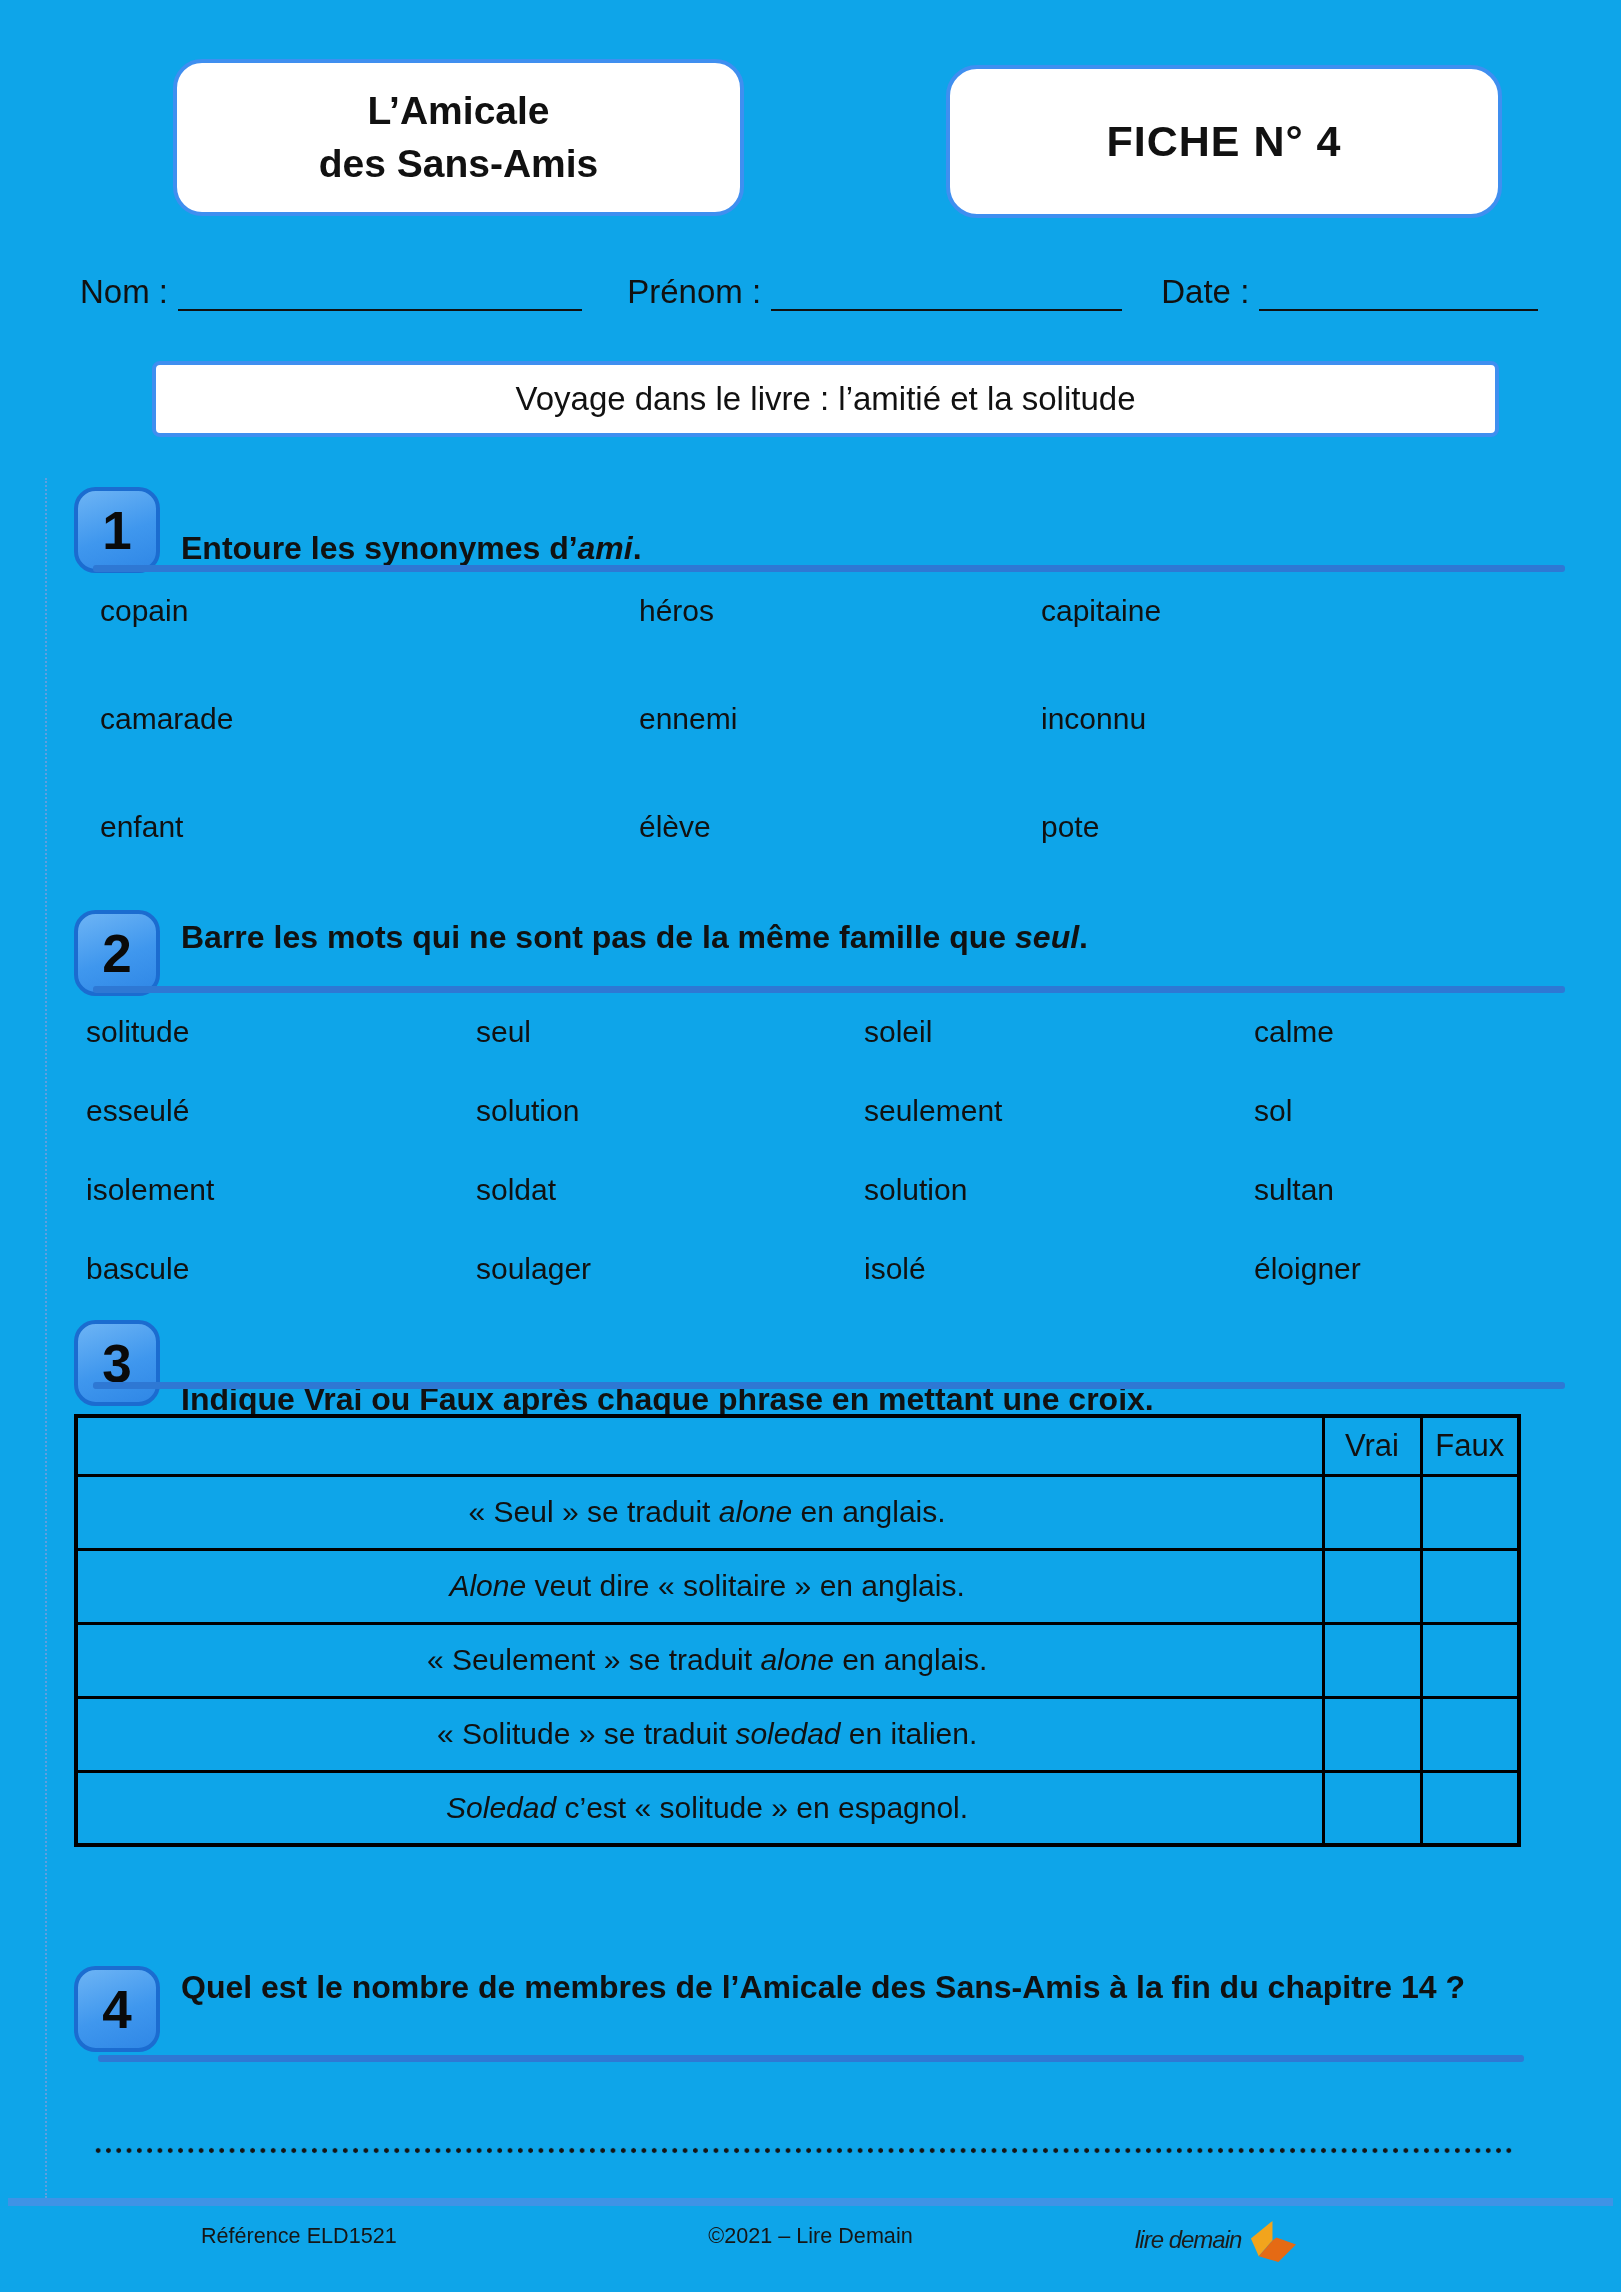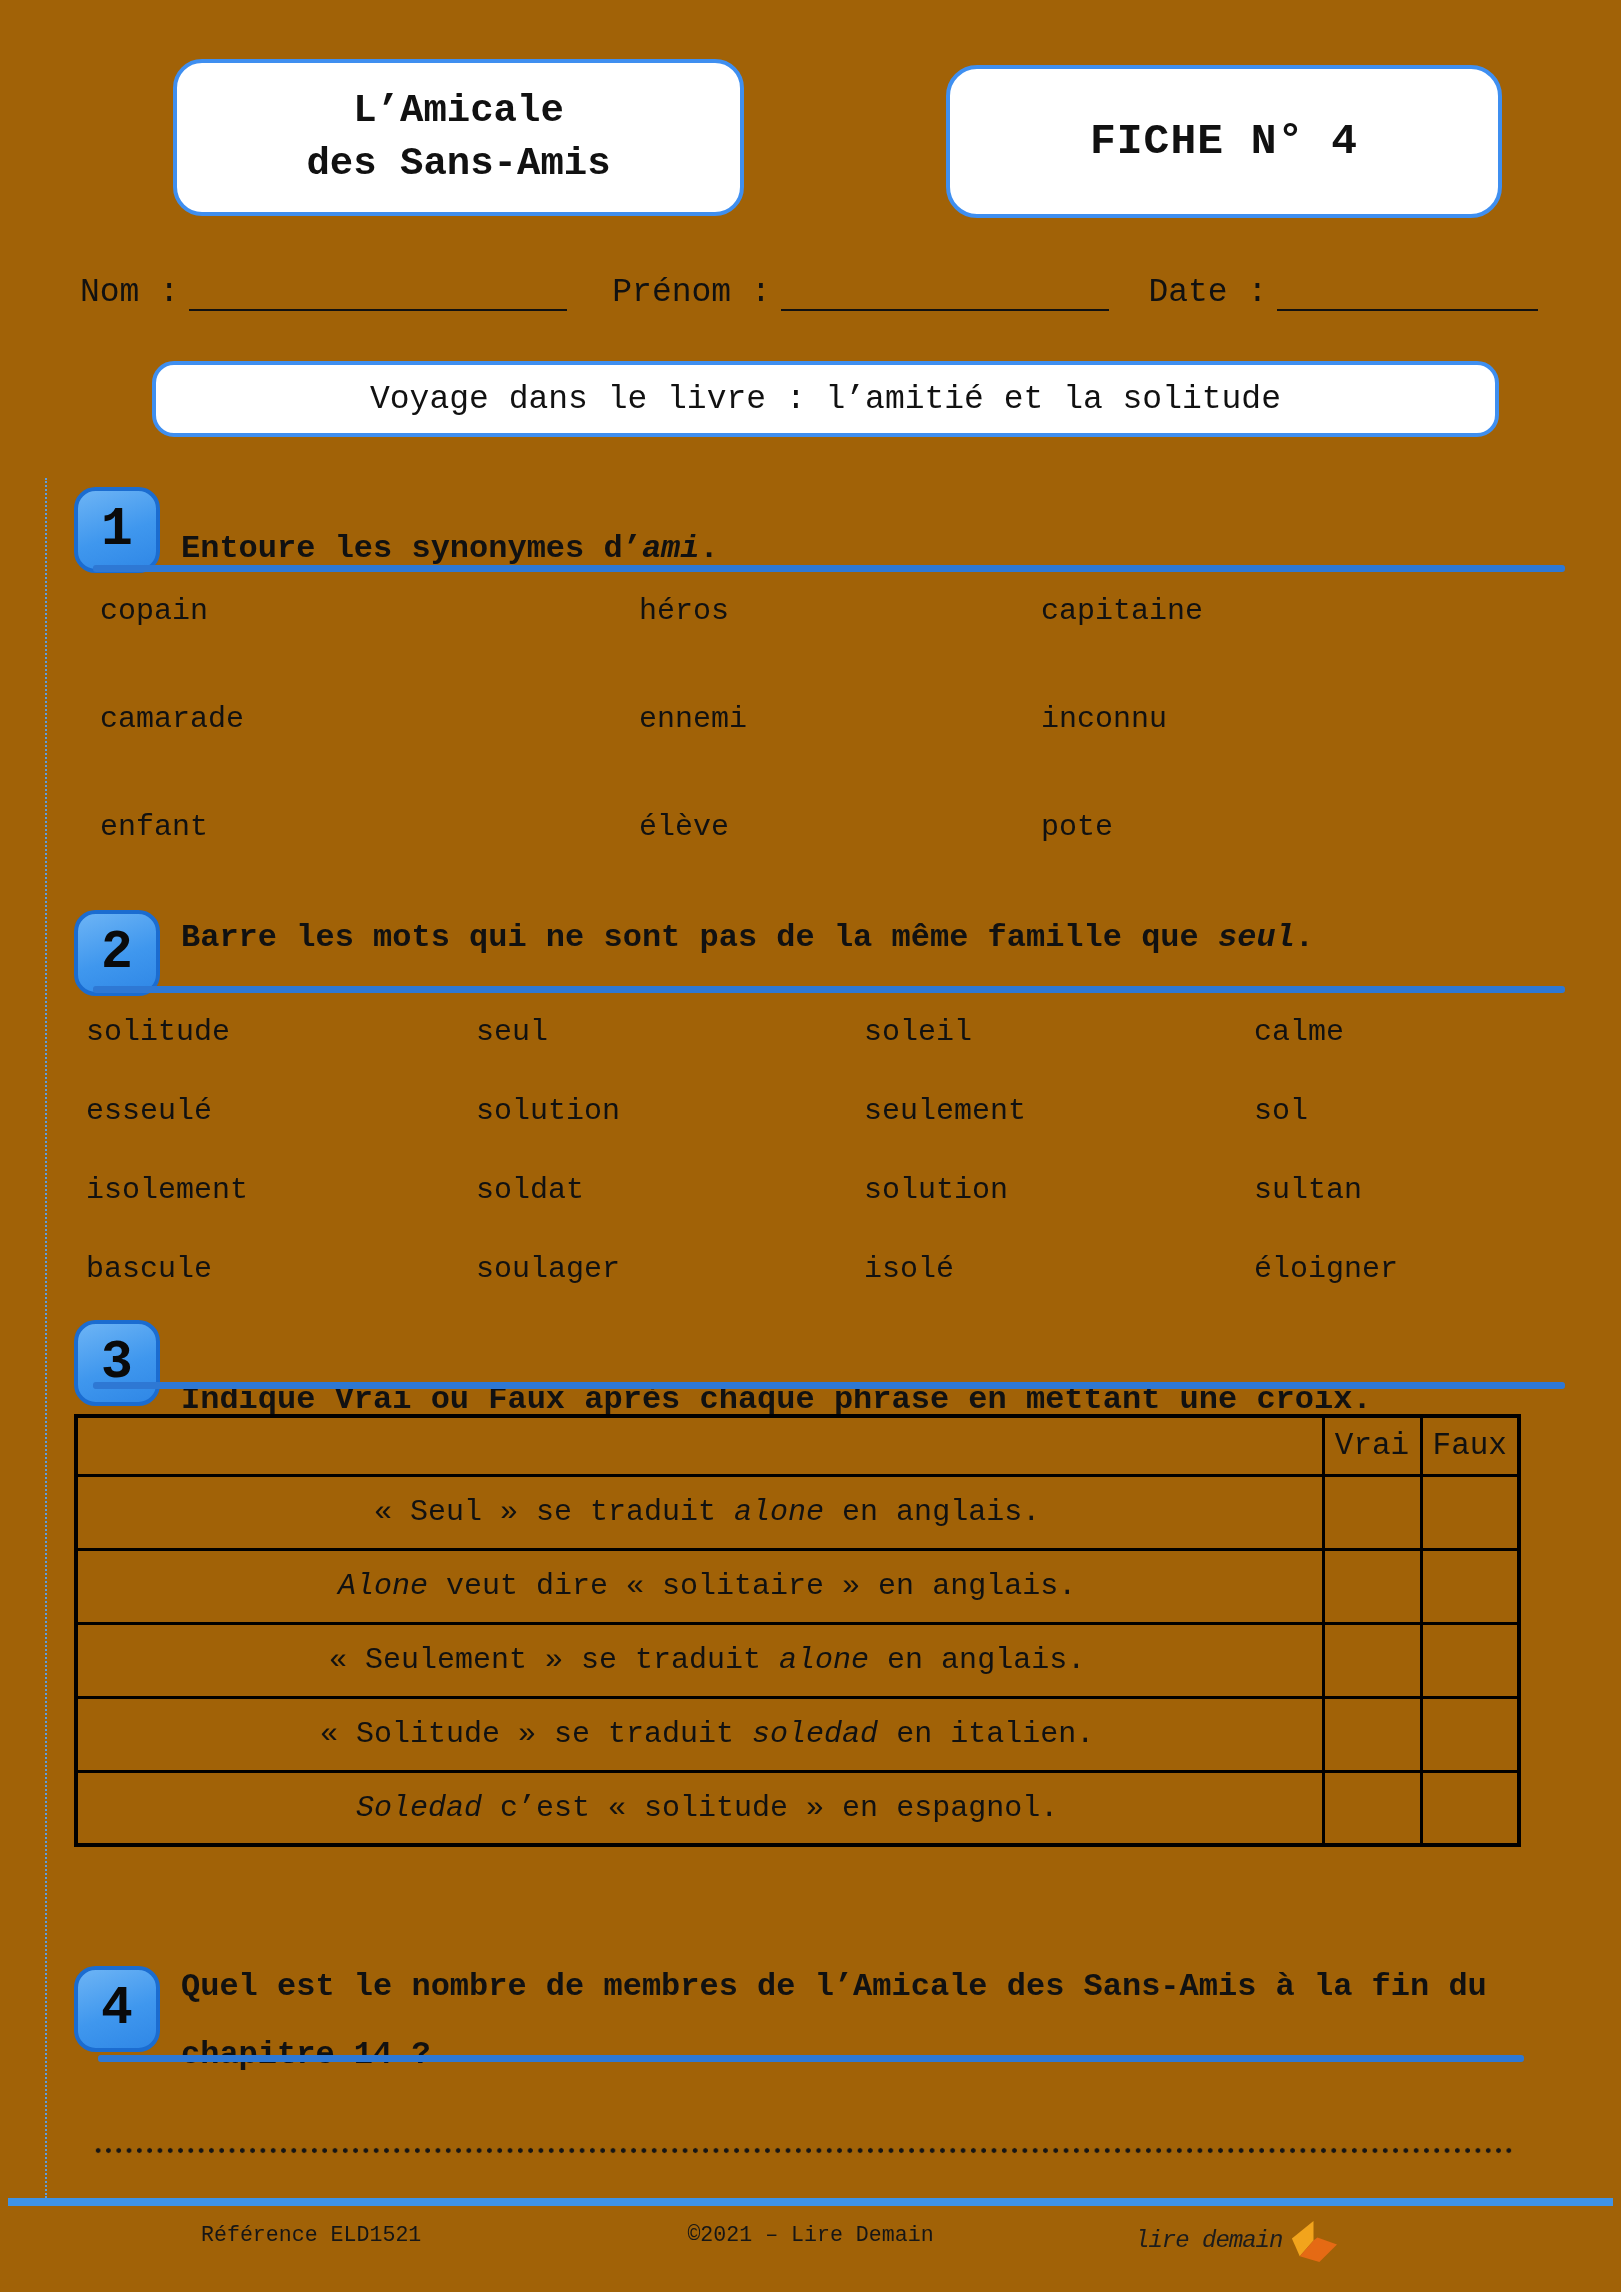--- a/index.html
+++ b/index.html
@@ -1,36 +1,36 @@
 <!DOCTYPE html>
 <html lang="fr"><head>
 <meta charset="utf-8">
 <style>
   html,body{margin:0;padding:0;background:#e8e8e8;}
   .sheet{
-    position:relative;width:1621px;height:2293px;background:#a16207;
-    font-family:Liberation Mono, monospace;color:#111;overflow:hidden;
+    position:relative;width:1621px;height:2293px;background:#0ea5e9;
+    font-family:Liberation Sans, sans-serif;color:#111;overflow:hidden;
     margin:0 auto;
   }
   
   .rbox{position:absolute;border:4.9px solid #3f8ff0;box-sizing:border-box;background:#fff;
         display:flex;align-items:center;justify-content:center;text-align:center;}
   .title-box{left:173px;top:59px;width:571px;height:157px;border-radius:29px;
              font-weight:bold;font-size:39px;line-height:1.35;flex-direction:column;}
   .fiche-box{left:946px;top:65px;width:556px;height:153px;border-radius:31px;
              font-weight:bold;font-size:43px;letter-spacing:1px;}
   
   .fields{position:absolute;left:80px;right:83px;top:272px;display:flex;align-items:flex-end;
           font-size:33px;}
   .fields .lbl{white-space:nowrap;padding-right:9.8px;}
   .fields .wline{border-bottom:2.9px solid #111;height:37px;}
   .nom-line{flex:1.45;margin-right:45px;}
   .prenom-line{flex:1.26;margin-right:39px;}
   .date-line{flex:1;}
-  .subtitle-box{left:152px;top:361px;width:1347px;height:76px;border-radius:22px;font-size:33px;}
+  .subtitle-box{left:152px;top:361px;width:1347px;height:76px;border-radius:8px;font-size:33px;}
   
   .badge{position:absolute;width:86px;height:86px;box-sizing:border-box;border-radius:21.6px;
          background:linear-gradient(160deg,#6db4f5 0%,#3f97ee 55%,#2f87e6 100%);
          border:4.9px solid #1b6cd0;display:flex;align-items:center;justify-content:center;
          font-size:53px;font-weight:bold;color:#0a0a0a;}
   .h-title{position:absolute;left:181px;font-size:32px;font-weight:bold;white-space:nowrap;}
   .h-title i, .stmt i{font-style:italic;}
   .rule{position:absolute;height:6.9px;background:#2e78d4;border-radius:2.9px;}
   .wordgrid{position:absolute;display:grid;font-size:30px;}
   .words-1{left:88px;top:594px;grid-template-columns:539px 402px auto;row-gap:74px;margin-left:12px;}

